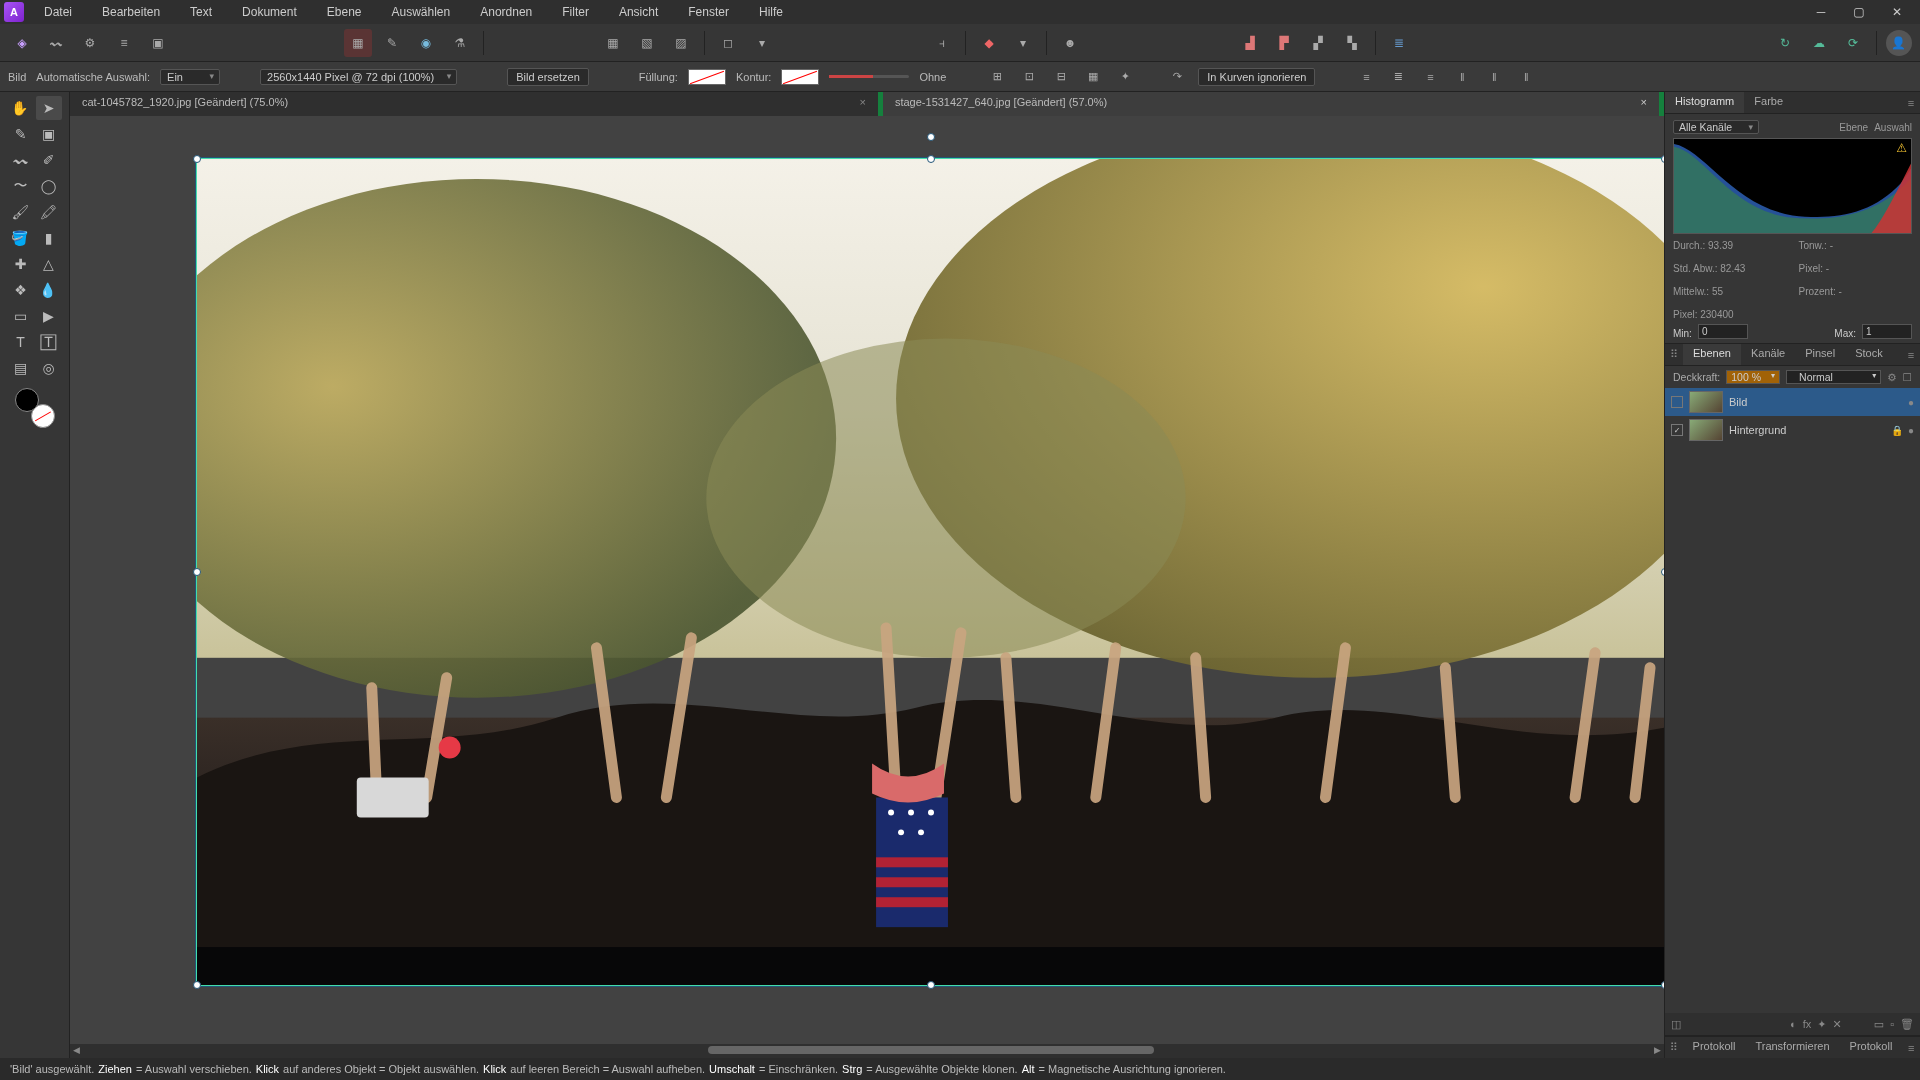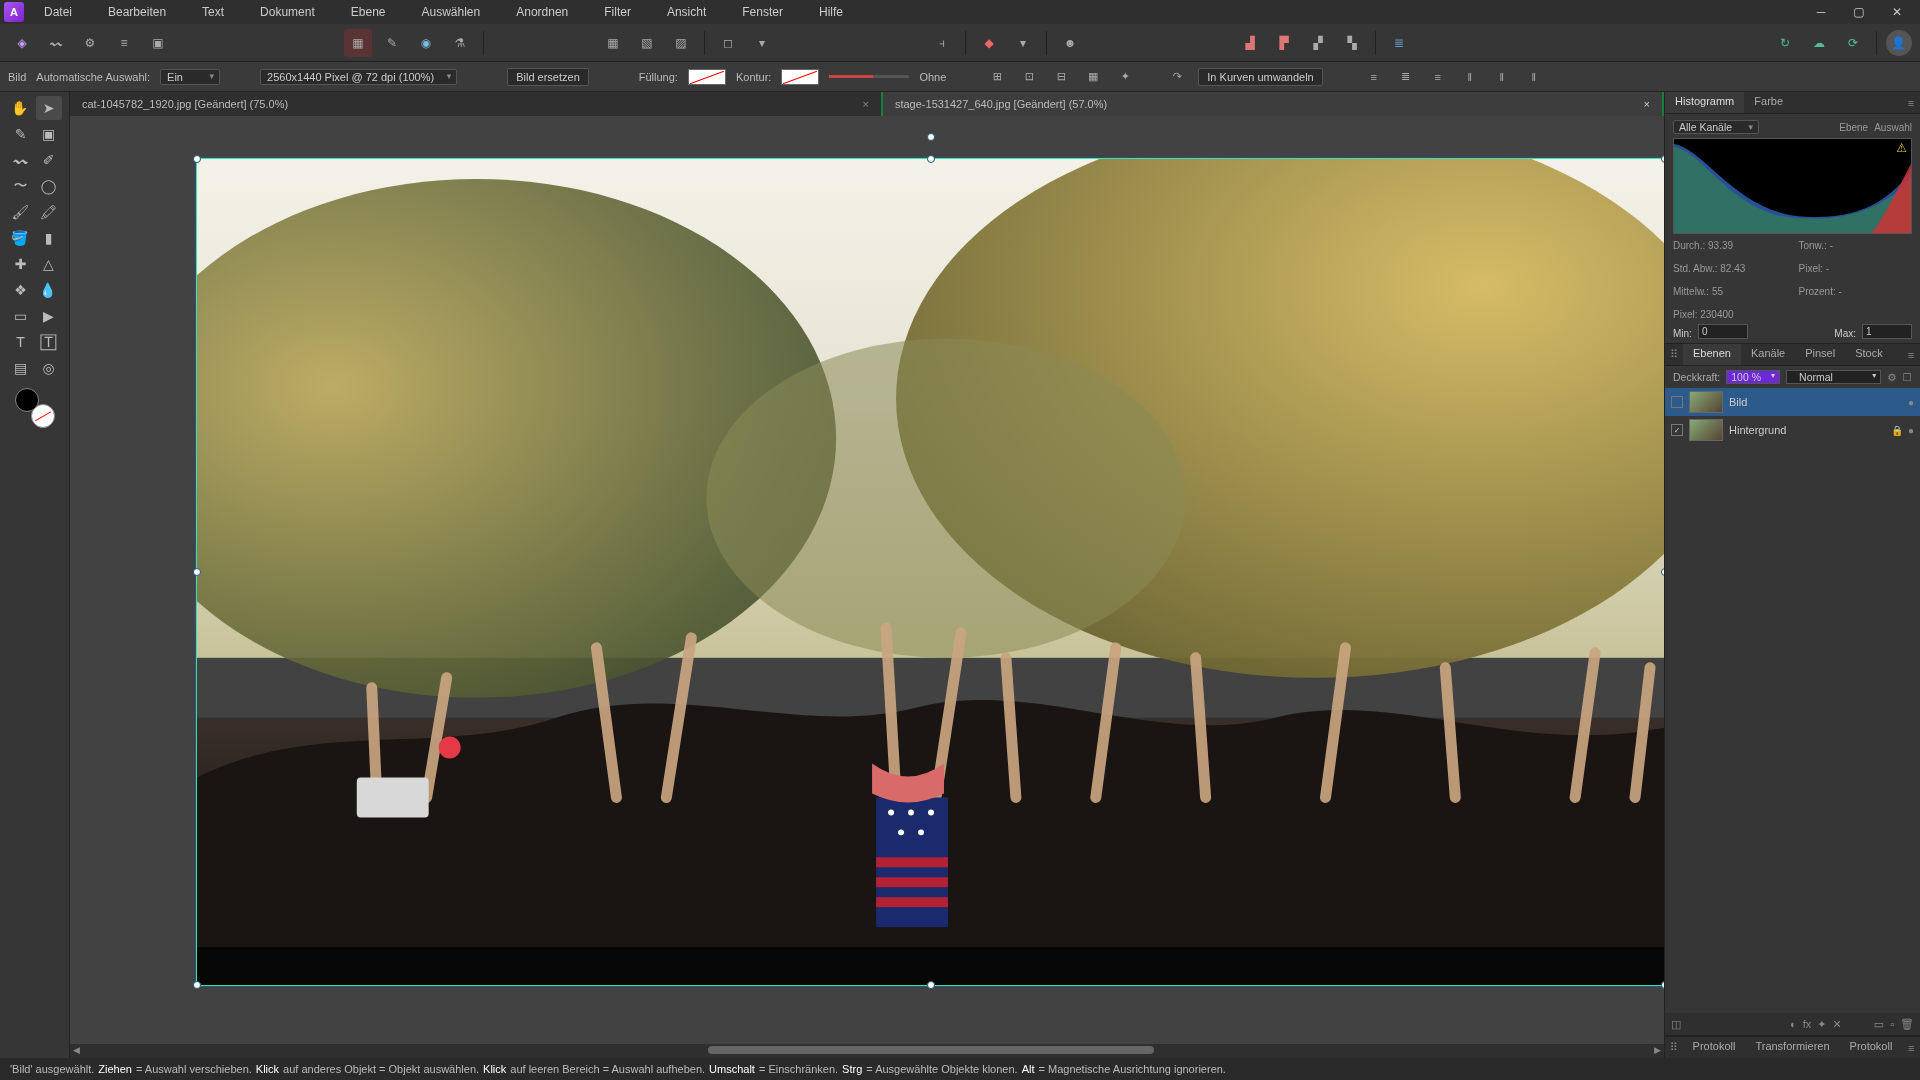--- a/index.html
+++ b/index.html
@@ -1,21 +1,21 @@
 <!DOCTYPE html>
 <html><head>
 <meta charset="utf-8">
 <style>
 * { margin: 0; padding: 0; box-sizing: border-box; font-family: "Segoe UI", Arial, sans-serif; }
 body { background: #363636; color: #cccccc; width: 1920px; height: 1080px; overflow: hidden; font-size: 12px; user-select: none; }
 
 
 .titlebar { height: 24px; background: #2f2f2f; display: flex; align-items: center; padding: 0 4px; }
 .app-icon { width: 20px; height: 20px; background: linear-gradient(135deg,#a855f7,#7e22ce); border-radius: 3px; margin-right: 10px; display:flex; align-items:center; justify-content:center; color:white; font-weight:bold; font-size:11px;}
-.menubar { display: flex; gap: 16px; flex: 1; }
+.menubar { display: flex; gap: 10px; flex: 1; }
 .menu-item { padding: 4px 10px; color: #ccc; cursor: default; }
 .win-controls { display: flex; gap: 0; }
 .win-btn { width: 38px; height: 24px; display:flex; align-items:center; justify-content:center; color:#ccc; }
 
 
 .icon-toolbar { height: 38px; background: #363636; border-bottom: 1px solid #222; display: flex; align-items: center; padding: 0 8px; gap: 6px; }
 .tb-icon { width: 28px; height: 28px; display:flex; align-items:center; justify-content:center; color:#aaa; border-radius:3px; }
 .tb-sep { width: 1px; height: 24px; background: #222; margin: 0 3px; }
 .tb-spacer { flex: 0 0 160px; }
 .tb-flex { flex: 1; }
@@ -39,21 +39,21 @@
 .tool-row { display:flex; gap:2px; }
 .tool { width:26px; height:24px; display:flex; align-items:center; justify-content:center; color:#bbb; border-radius:2px; font-size:14px;}
 .tool.active { background:#4a4a4a; }
 .fgbg { width:40px; height:40px; position:relative; margin-top:6px;}
 .fgbg .bg { position:absolute; right:0; bottom:0; width:24px; height:24px; background:#fff; border:1px solid #888; border-radius:50%;}
 .fgbg .bg::after{content:""; position:absolute; left:10%; top:50%; width:80%; height:1px; background:red; transform:rotate(-30deg);}
 .fgbg .fg { position:absolute; left:0; top:0; width:24px; height:24px; background:#000; border:1px solid #888; border-radius:50%;}
 
 .doc-area { flex:1; background:#424242; display:flex; flex-direction:column; position:relative;}
 .doc-tabs { height:24px; background:#2f2f2f; display:flex;}
-.doc-tab { padding: 4px 12px; color:#bbb; font-size:11px; display:flex; align-items:center; gap:26px; border-right:2px solid #15803d; position:relative;}
+.doc-tab { padding: 4px 12px; color:#bbb; font-size:11px; display:flex; gap:26px; border-right:5px solid #15803d; position:relative;}
 .doc-tab.active { background:#3d3d3d;}
 .doc-tab .close-x { color:#888; font-size:11px; margin-left:10px;}
 .doc-tab.active .close-x{ color:#ccc;}
 .doc-tab-flex { flex:1;}
 .canvas-wrap { flex:1; position:relative; overflow:hidden; background:#424242;}
 .canvas-img { position:absolute; left:126px; top:42px; width:1470px; height:828px; border:1px solid #4da; box-shadow:0 0 0 1px #257; }
 .img-svg { width:100%; height:100%; display:block;}
 .handle { position:absolute; width:8px; height:8px; background:#fff; border:1px solid #257; border-radius:50%;}
 .handle.tl{left:-4px;top:-4px;} .handle.tm{left:50%;top:-4px;margin-left:-4px;} .handle.tr{right:-4px;top:-4px;}
 .handle.ml{left:-4px;top:50%;margin-top:-4px;} .handle.mr{right:-4px;top:50%;margin-top:-4px;}
@@ -76,21 +76,21 @@
 .hist-row{display:flex; align-items:center; gap:6px; font-size:10.5px; color:#aaa; margin-bottom:4px; justify-content:space-between;}
 .hist-box { height:96px; background:#000; border:1px solid #555; position:relative; overflow:hidden;}
 .hist-box svg{width:100%;height:100%;display:block;}
 .hist-warn { position:absolute; right:4px; top:2px; color:#ffcc33; font-size:12px;}
 .stats { display:grid; grid-template-columns: 1fr 1fr; font-size:10px; color:#999; gap:12px; margin-top:6px;}
 .range-row{display:flex; gap:6px; align-items:flex-end; margin-top:4px; font-size:10px;}
 .range-row input{ background:#222; border:1px solid #555; color:#ccc; width:50px; font-size:10px; padding:1px 3px;}
 
 .layers-panel { flex:1; display:flex; flex-direction:column; border-bottom:1px solid #222;}
 .layer-top { padding:4px 8px; display:flex; align-items:center; gap:6px; font-size:10.5px; color:#aaa;}
-.layer-top .pct { background:#6d28d9; border:1px solid #555; padding:0 18px 0 4px; position:relative; color:#ccc;}
+.layer-top .pct { background:#a16207; border:1px solid #555; padding:0 18px 0 4px; position:relative; color:#ccc;}
 .layer-top .pct::after{content:"▾"; position:absolute; right:4px; font-size:8px;}
 .layer-top .blend { background:#222; border:1px solid #555; padding:0 18px 0 12px; position:relative; color:#ccc; flex:1;}
 .layer-top .blend::after{content:"▾"; position:absolute; right:4px; font-size:8px;}
 .layer-gear{color:#888;}
 .layer-list { flex:1; overflow:auto;}
 .layer-item { display:flex; align-items:center; padding:3px 6px; gap:6px; font-size:11px; color:#ccc;}
 .layer-item.sel { background:#2c5a8a;}
 .layer-chk { width:12px; height:12px; border:1px solid #777; display:flex; align-items:center; justify-content:center; font-size:8px; color:#ccc;}
 .layer-thumb { width:34px; height:22px; background:linear-gradient(135deg,#8a7,#543); border:1px solid #666; position:relative;}
 .layer-name{flex:1;}
@@ -185,21 +185,21 @@
   <span class="slider-track"></span>
   <span class="ctx-label">Ohne</span>
   <span style="flex:0 0 20px"></span>
   <span class="mini-icon">⊞</span>
   <span class="mini-icon">⊡</span>
   <span class="mini-icon">⊟</span>
   <span class="mini-icon">▦</span>
   <span class="mini-icon">✦</span>
   <span style="flex:0 0 10px"></span>
   <span class="mini-icon">↷</span>
-  <span class="ctx-btn">In Kurven umwandeln</span>
+  <span class="ctx-btn">In Kurven ignorieren</span>
   <span style="flex:0 0 20px"></span>
   <span class="mini-icon">≡</span>
   <span class="mini-icon">≣</span>
   <span class="mini-icon">≡</span>
   <span class="mini-icon">‖</span>
   <span class="mini-icon">‖</span>
   <span class="mini-icon">‖</span>
 </div>
 
 <div class="main">

